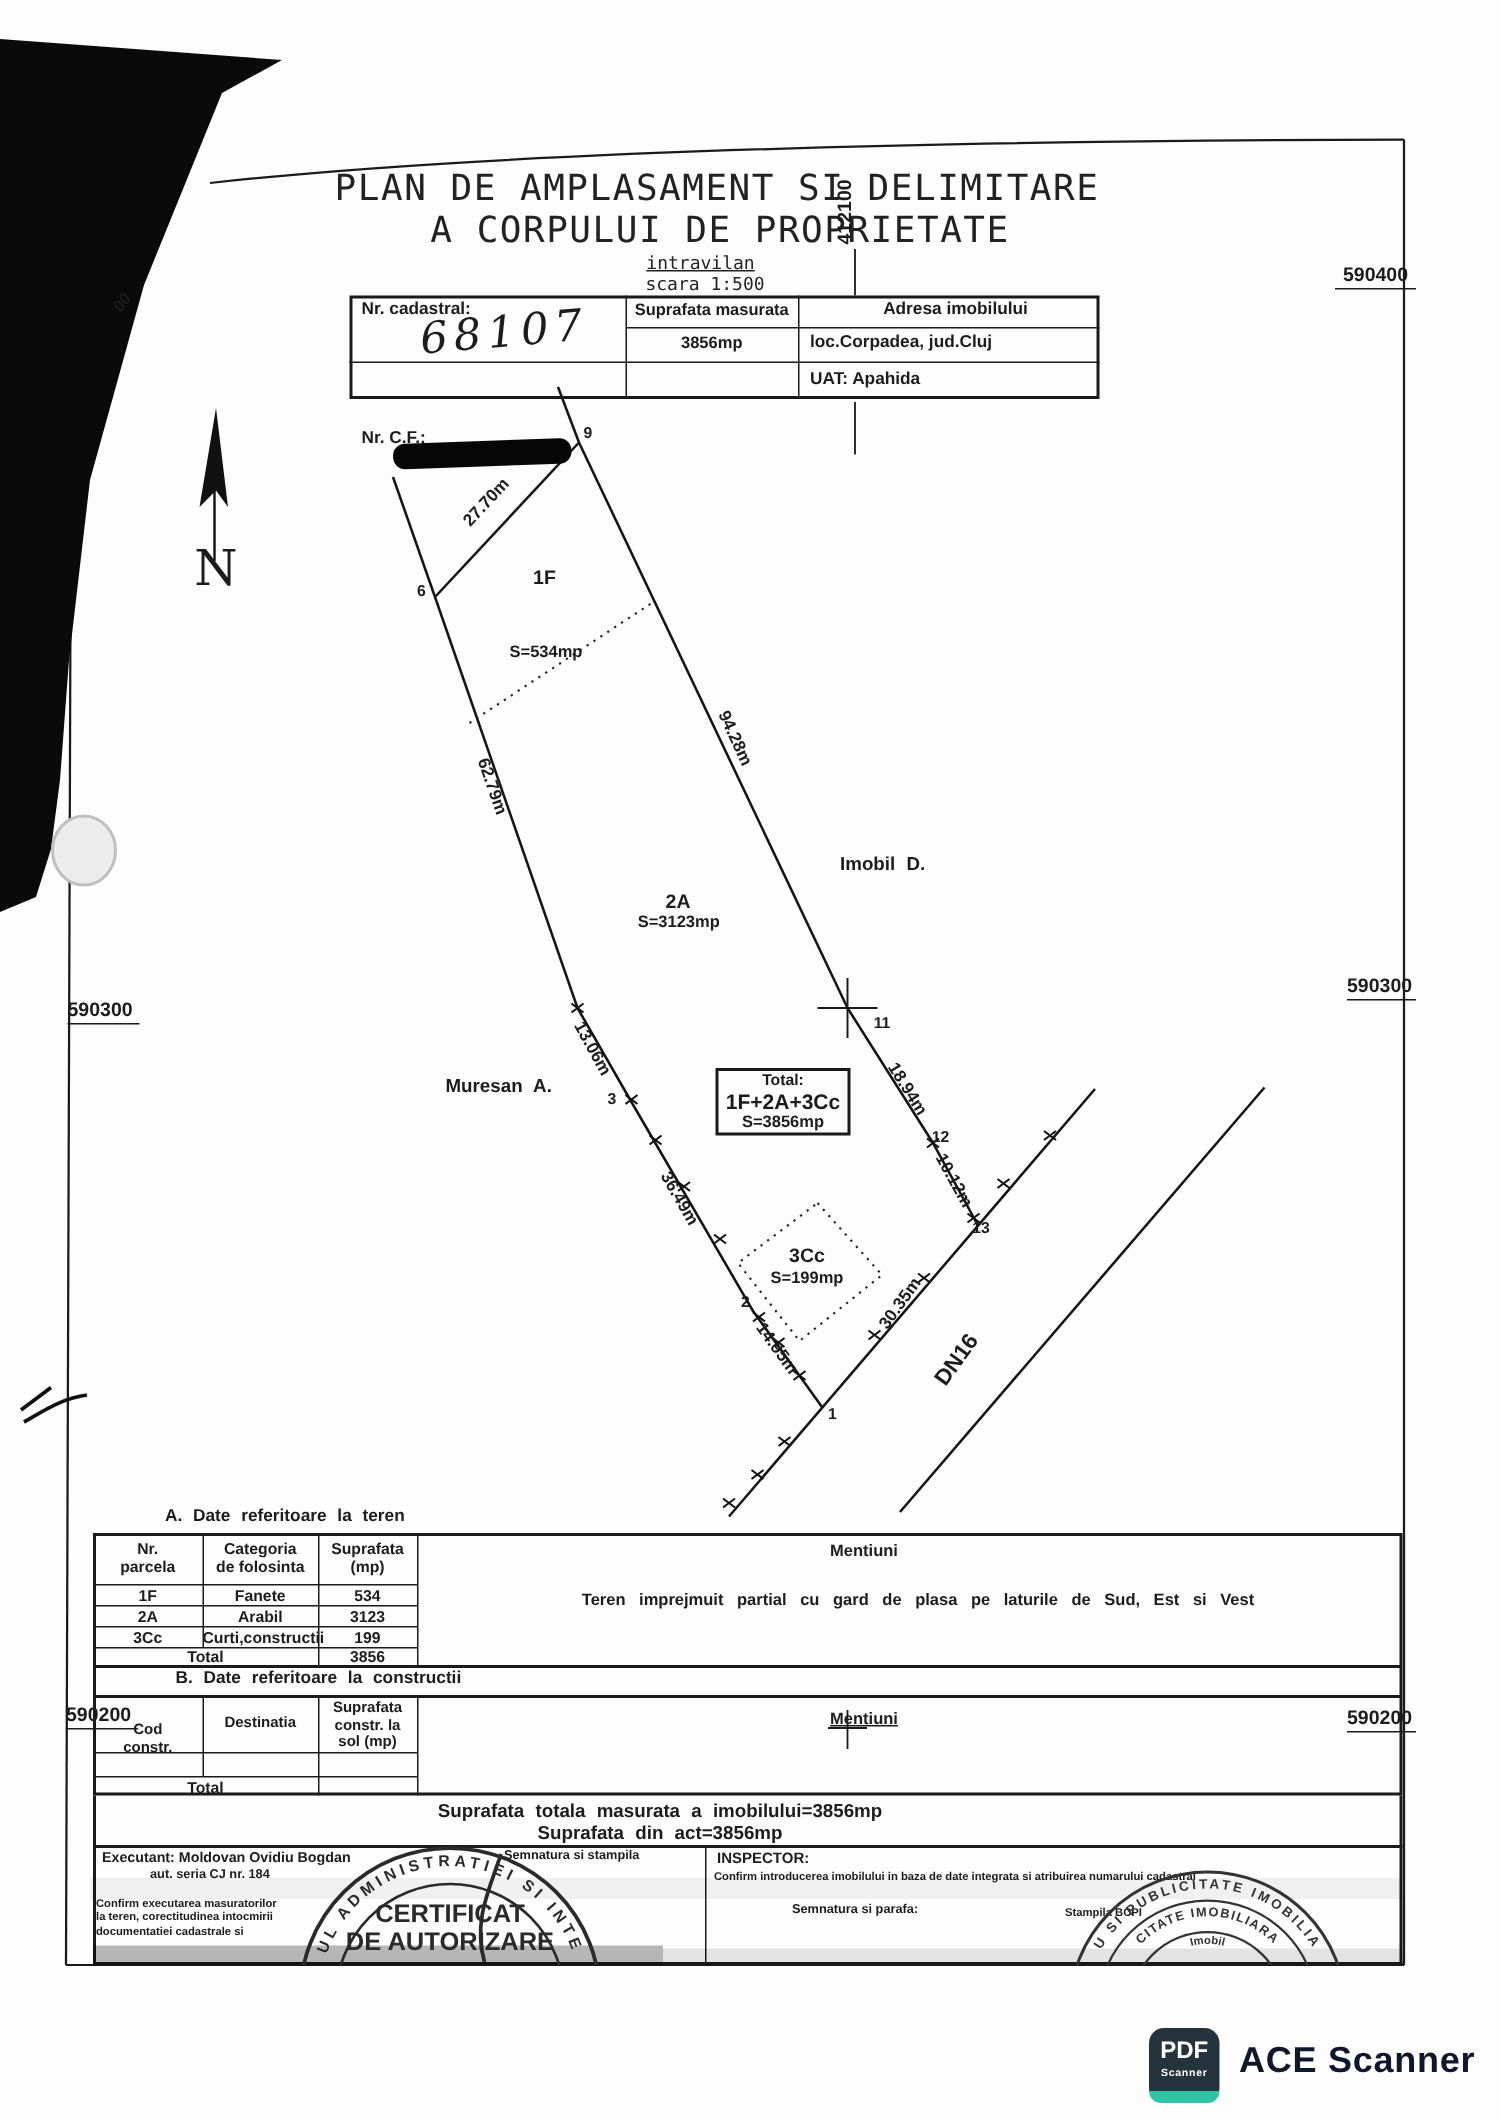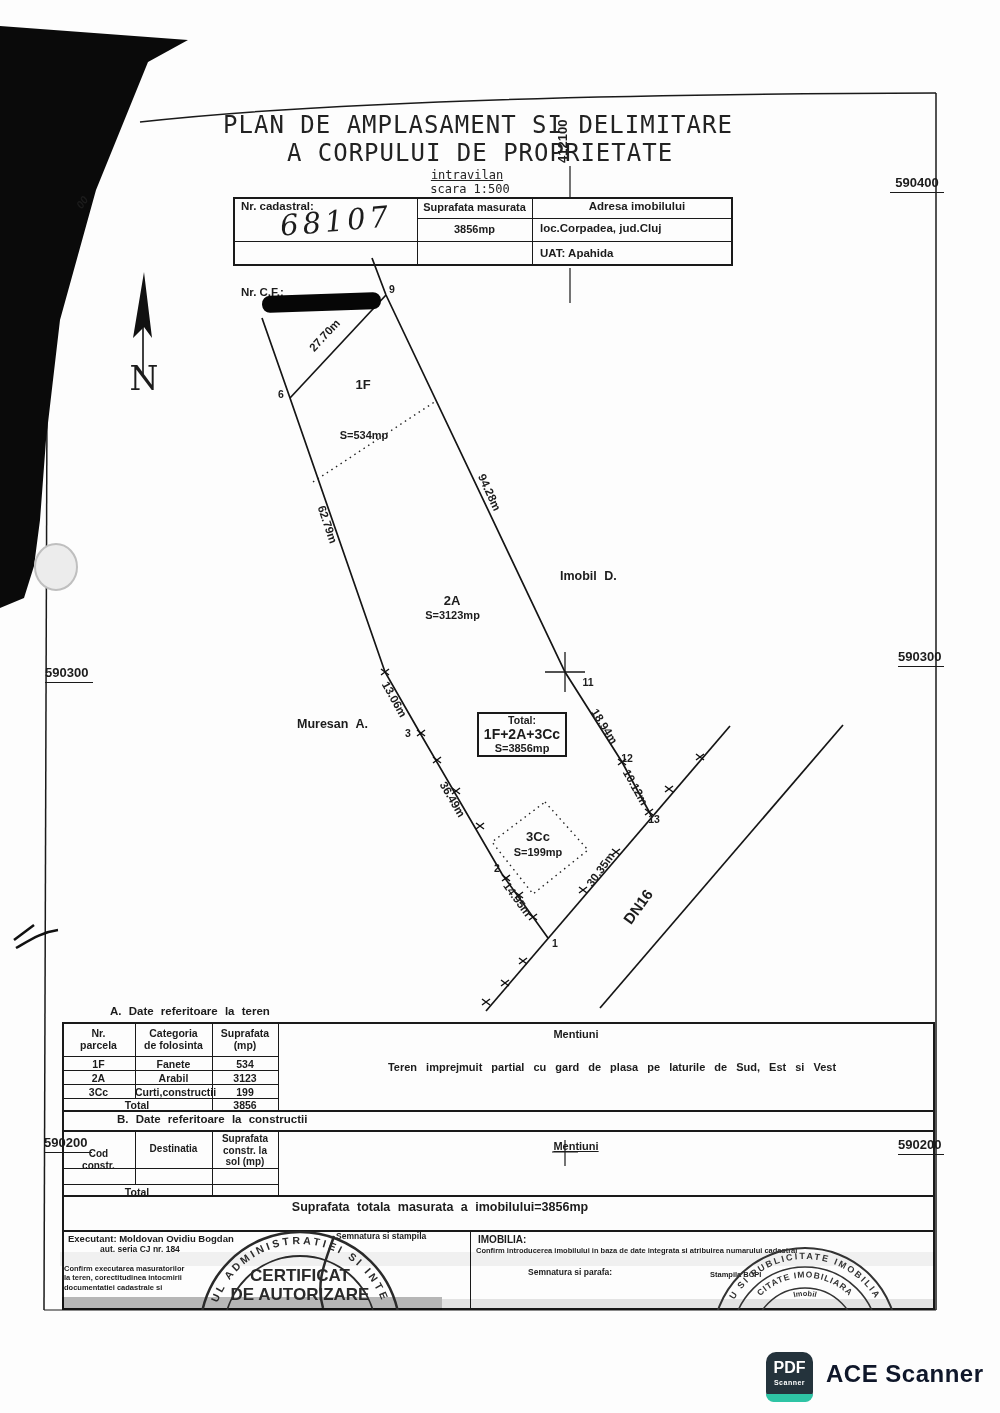--- a/index.html
+++ b/index.html
@@ -188,30 +188,31 @@
 constr.</div>
   <div class="t c" style="left:135px;top:1143px;width:77px;font-size:10px;">Destinatia</div>
   <div class="t c" style="left:212px;top:1133px;width:66px;font-size:10px;">Suprafata
 constr. la
 sol (mp)</div>
   <div class="t c" style="left:511px;top:1140px;width:130px;font-size:11px;text-decoration:underline;">Mentiuni</div>
   <div class="t c" style="left:62px;top:1186px;width:150px;font-size:10.5px;">Total</div>
 
   <div class="box" style="left:62px;top:1197px;width:873px;height:35px;border-top:none;"></div>
   <div class="t c" style="left:160px;top:1200px;width:560px;font-size:12.5px;word-spacing:4px;">Suprafata totala masurata a imobilului=3856mp</div>
+  <div class="t c" style="left:160px;top:1215px;width:560px;font-size:12.5px;word-spacing:4px;">Suprafata din act=3856mp</div>
 
   <div class="box" style="left:62px;top:1232px;width:873px;height:78px;border-top:none;"></div>
   <div class="vl" style="left:470px;top:1232px;height:78px;"></div>
   <div class="t" style="left:68px;top:1234px;font-size:9.5px;">Executant: Moldovan Ovidiu Bogdan</div>
   <div class="t" style="left:100px;top:1245px;font-size:8.5px;">aut. seria CJ nr. 184</div>
   <div class="t" style="left:64px;top:1264px;font-size:7.5px;line-height:1.25;">Confirm executarea masuratorilor
 la teren, corectitudinea intocmirii
 documentatiei cadastrale si</div>
   <div class="t" style="left:336px;top:1232px;font-size:8.5px;">Semnatura si stampila</div>
-  <div class="t" style="left:478px;top:1234px;font-size:10px;">IMOBILIA:</div>
+  <div class="t" style="left:478px;top:1234px;font-size:10px;">INSPECTOR:</div>
   <div class="t" style="left:476px;top:1247px;width:330px;font-size:7.5px;">Confirm introducerea imobilului in baza de date integrata si atribuirea numarului cadastral</div>
   <div class="t" style="left:528px;top:1268px;font-size:8.5px;">Semnatura si parafa:</div>
   <div class="t" style="left:710px;top:1271px;font-size:7.5px;">Stampila BCPI</div>
 
   <svg width="1000" height="1413" viewBox="0 0 1000 1413" style="pointer-events:none;">
     <defs>
       <clipPath id="pc">
           <rect x="0" y="0" width="1000" height="1310"></rect>
         </clipPath>
       <path id="arc1" d="M218,1302 A87,87 0 0 1 382,1302"></path>

